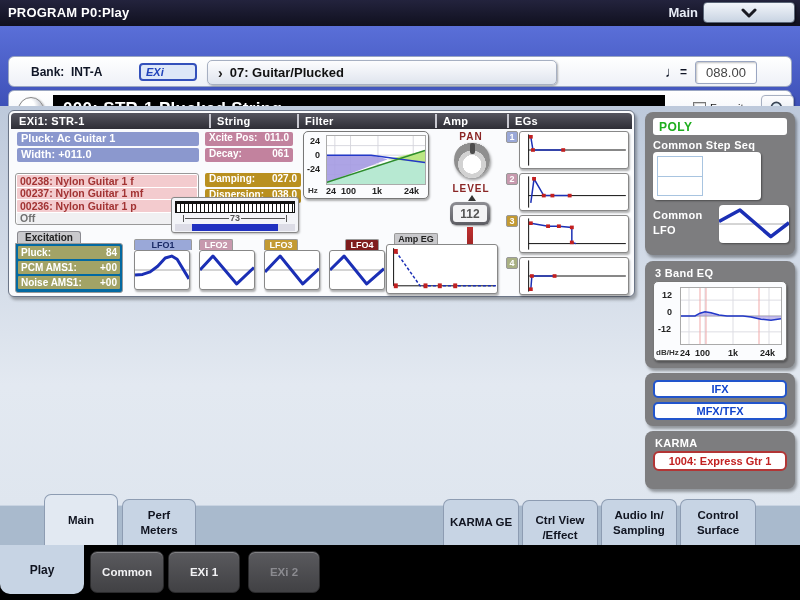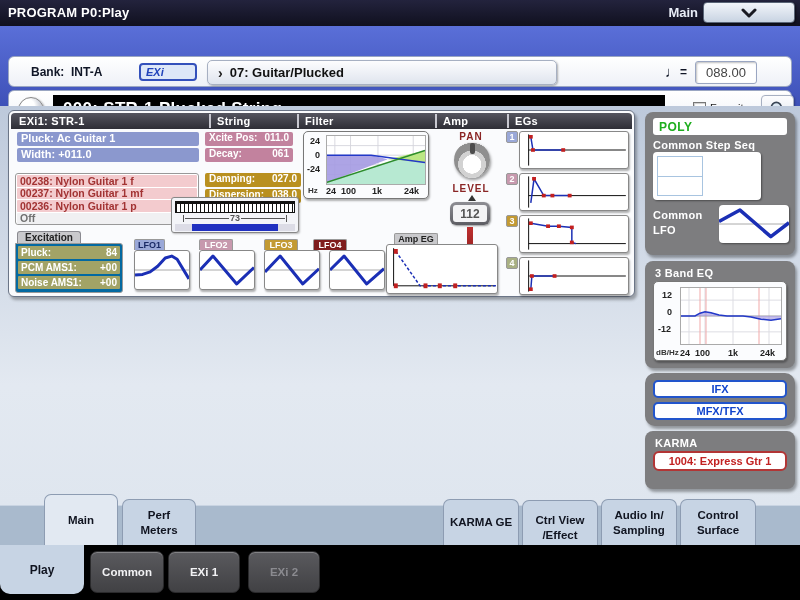--- a/index.html
+++ b/index.html
@@ -266,42 +266,42 @@
     <div class="knob">
         <div class="knob-notch"></div>
       </div>
     <div class="level-label">LEVEL</div>
     <div class="level-tri"></div>
     <div class="level-box">
       <div class="level-inner">112</div>
     </div>
     <div class="level-bar"></div>
 
-    <div class="mini-label" style="left:125px; top:128px; width:31px; background:#9aa8d8; color:#1a2a66;">LFO1</div>
+    <div class="mini-label" style="left:125px; top:128px; width:58px; background:#9aa8d8; color:#1a2a66;">LFO1</div>
     <div class="mini-box" style="left:125px; top:139px; width:56px; height:40px;">
       <svg viewBox="0 0 100 60" preserveAspectRatio="none">
         <line x1="0" y1="30" x2="100" y2="30" stroke="#aaa" stroke-width="1" vector-effect="non-scaling-stroke"></line>
         <polyline fill="none" stroke="#1b2fb5" stroke-width="3" vector-effect="non-scaling-stroke" stroke-linejoin="round" points="0,38 14,37 28,33 42,24 56,11 68,8 78,13 100,44"></polyline>
       </svg>
     </div>
     <div class="mini-label" style="left:190px; top:128px; width:34px; background:#c799ae; color:#fff;">LFO2</div>
     <div class="mini-box" style="left:190px; top:139px; width:56px; height:40px;">
       <svg viewBox="0 0 100 60" preserveAspectRatio="none">
         <line x1="0" y1="30" x2="100" y2="30" stroke="#aaa" stroke-width="1" vector-effect="non-scaling-stroke"></line>
         <polyline fill="none" stroke="#1b2fb5" stroke-width="3" vector-effect="non-scaling-stroke" stroke-linejoin="round" points="0,30 24,8 68,52 100,26"></polyline>
       </svg>
     </div>
     <div class="mini-label" style="left:255px; top:128px; width:34px; background:#c39a33; color:#fff;">LFO3</div>
     <div class="mini-box" style="left:255px; top:139px; width:56px; height:40px;">
       <svg viewBox="0 0 100 60" preserveAspectRatio="none">
         <line x1="0" y1="30" x2="100" y2="30" stroke="#aaa" stroke-width="1" vector-effect="non-scaling-stroke"></line>
         <polyline fill="none" stroke="#1b2fb5" stroke-width="3" vector-effect="non-scaling-stroke" stroke-linejoin="round" points="0,33 28,8 70,52 100,28"></polyline>
       </svg>
     </div>
-    <div class="mini-label" style="left:304px; top:128px; width:34px; background:#7f1d1d; color:#fff;">LFO4</div>
+    <div class="mini-label" style="left:336px; top:128px; width:34px; background:#7f1d1d; color:#fff;">LFO4</div>
     <div class="mini-box" style="left:320px; top:139px; width:56px; height:40px;">
       <svg viewBox="0 0 100 60" preserveAspectRatio="none">
         <line x1="0" y1="30" x2="100" y2="30" stroke="#aaa" stroke-width="1" vector-effect="non-scaling-stroke"></line>
         <polyline fill="none" stroke="#1b2fb5" stroke-width="3" vector-effect="non-scaling-stroke" stroke-linejoin="round" points="0,30 26,8 68,52 100,28"></polyline>
       </svg>
     </div>
 
     <div class="mini-label" style="left:385px; top:122px; width:44px; background:#c9c9cc; color:#222;">Amp EG</div>
     <div class="mini-box" style="left:377px; top:133px; width:112px; height:50px;">
       <svg viewBox="0 0 100 60" preserveAspectRatio="none">
@@ -407,21 +407,21 @@
               <line x1="78" y1="0" x2="78" y2="60"></line>
           </g>
           <line x1="0" y1="30" x2="100" y2="30" stroke="#9a9aa2" stroke-width="1" vector-effect="non-scaling-stroke"></line>
           <polygon fill="#a49ae2" fill-opacity="0.65" points="0,30 14,30 19,27 24,25.5 30,26.5 38,29 46,30 62,30 70,31 80,33.5 90,34.5 100,33 100,30"></polygon>
           <polyline fill="none" stroke="#2238c8" stroke-width="1.5" vector-effect="non-scaling-stroke" points="0,30 14,30 19,27 24,25.5 30,26.5 38,29 46,30 62,30 70,31 80,33.5 90,34.5 100,33"></polyline>
         </svg>
       </div>
     </div>
   </div>
 
-  <div class="gray-panel" style="top:373px; height:53px;border-radius:10px;">
+  <div class="gray-panel" style="top:373px; height:53px;">
     <div class="fx-btn" style="top:7px;">IFX</div>
     <div class="fx-btn" style="top:29px;">MFX/TFX</div>
   </div>
 
   <div class="gray-panel" style="top:431px; height:58px;">
     <span class="side-label" style="left:10px; top:6px;">KARMA</span>
     <div class="karma-box">1004: Express Gtr 1</div>
   </div>
 
   <div class="tabstrip"></div>

